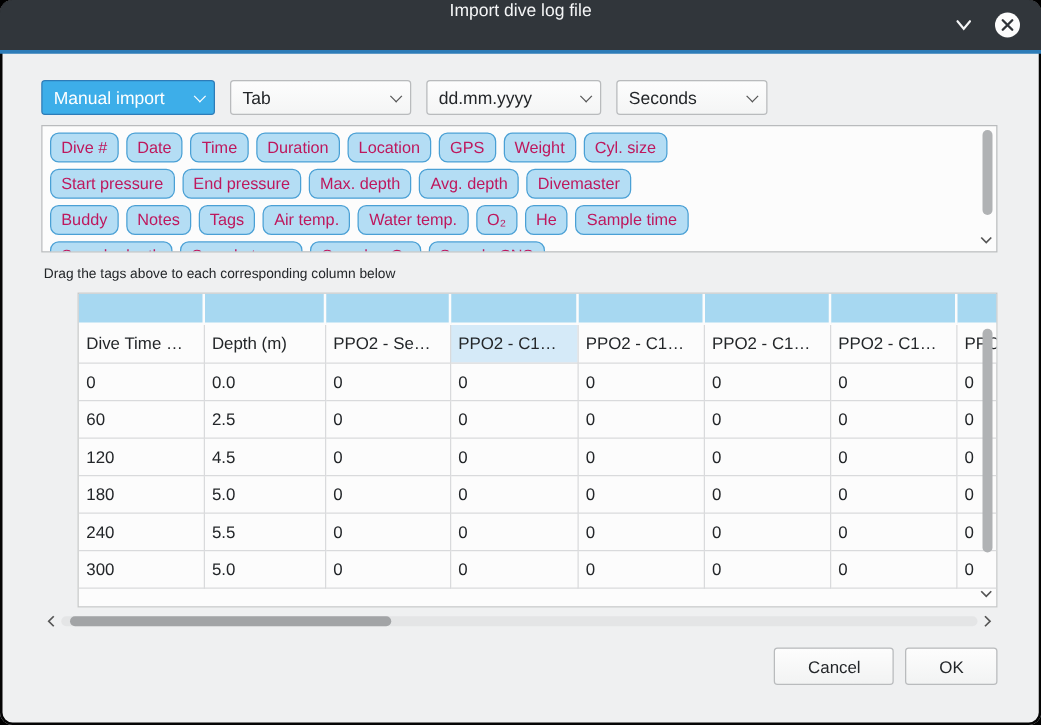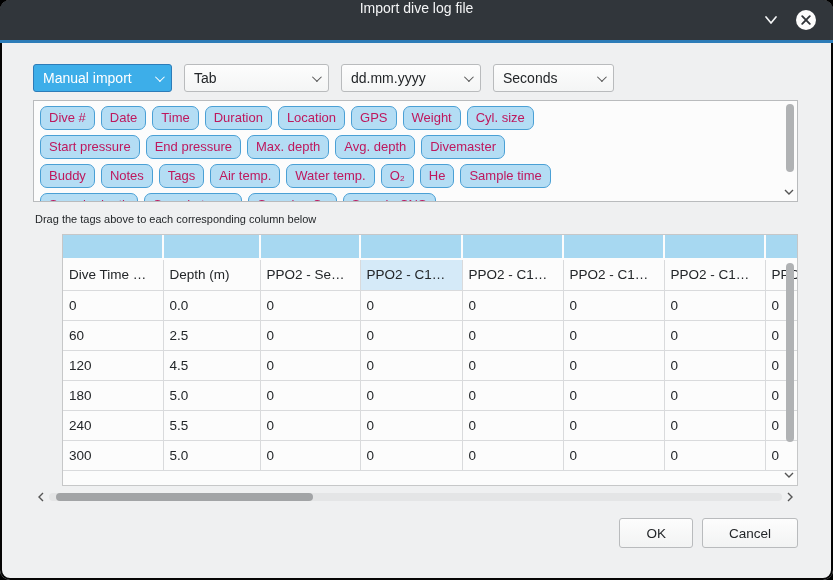--- a/index.html
+++ b/index.html
@@ -314,18 +314,18 @@
         <div class="h-thumb"></div>
       </div>
       <span class="h-arrow right">
         <svg width="8" height="10" viewBox="0 0 8 10">
             <polyline points="2,1 6,5 2,9" fill="none" stroke="#555" stroke-width="1.4"></polyline>
           </svg>
       </span>
     </div>
 
     <div class="button-row">
+      <button class="btn">Cancel</button>
       <button class="btn">OK</button>
-      <button class="btn">Cancel</button>
     </div>
 
   </div>
 </div>
 
 </body></html>

